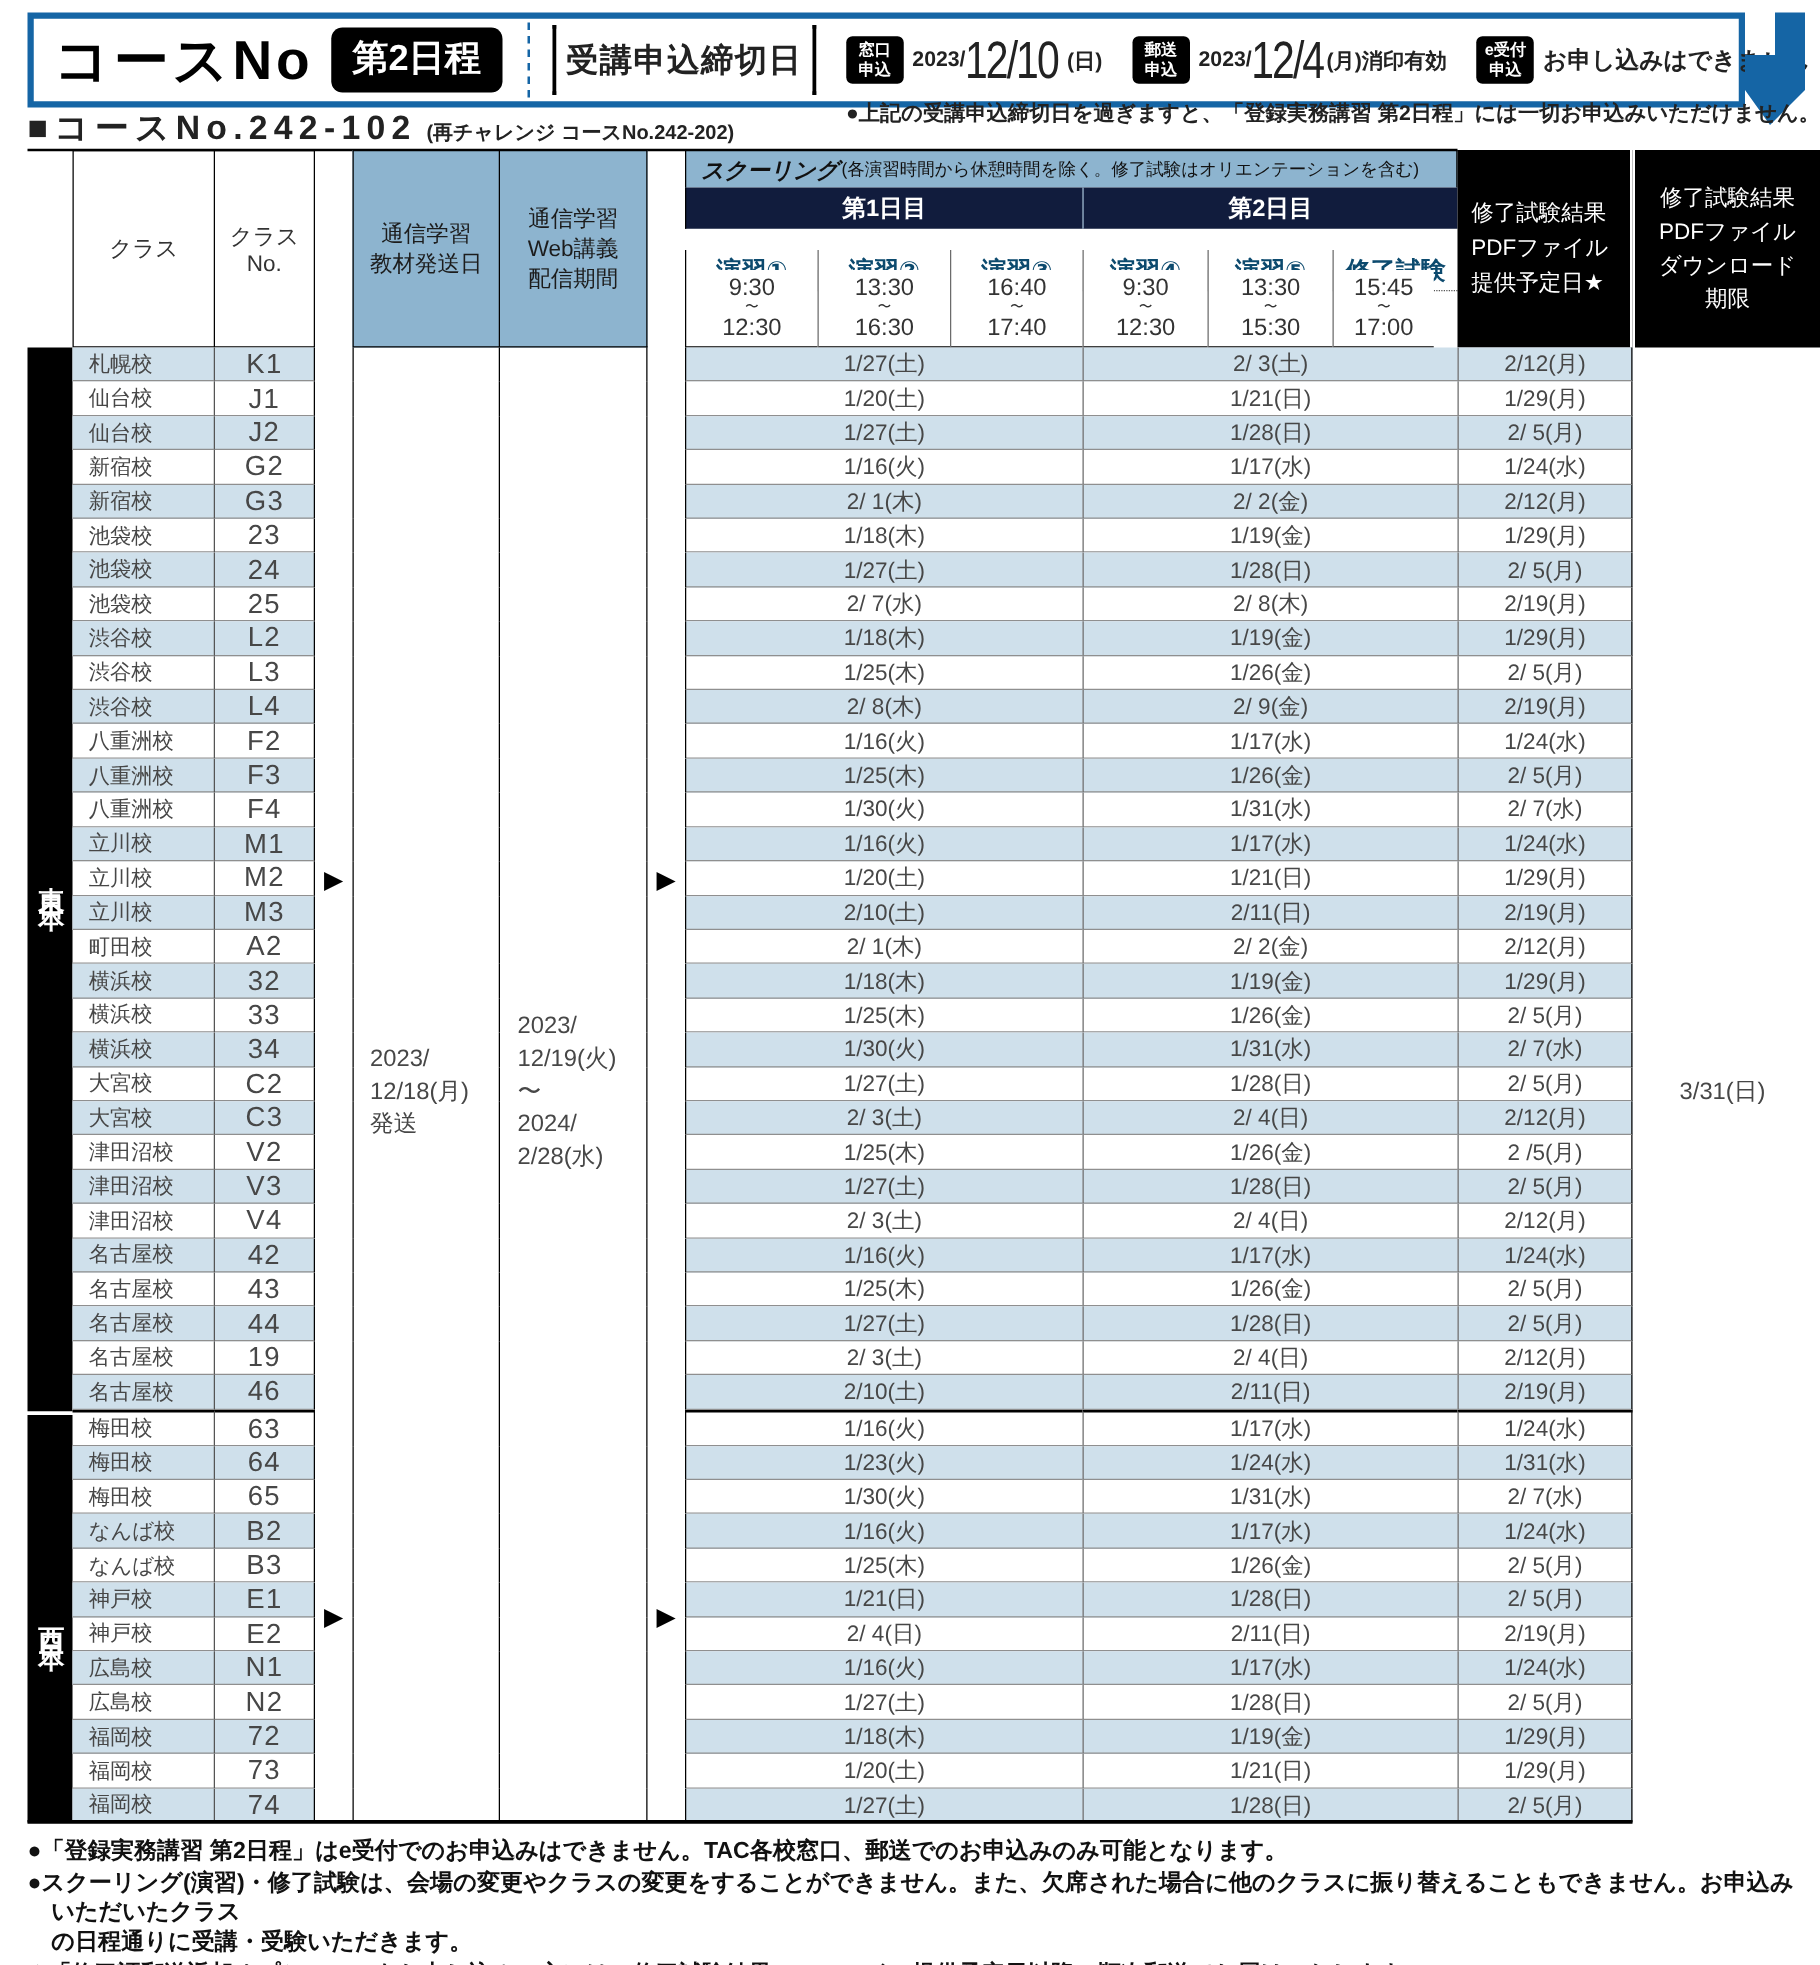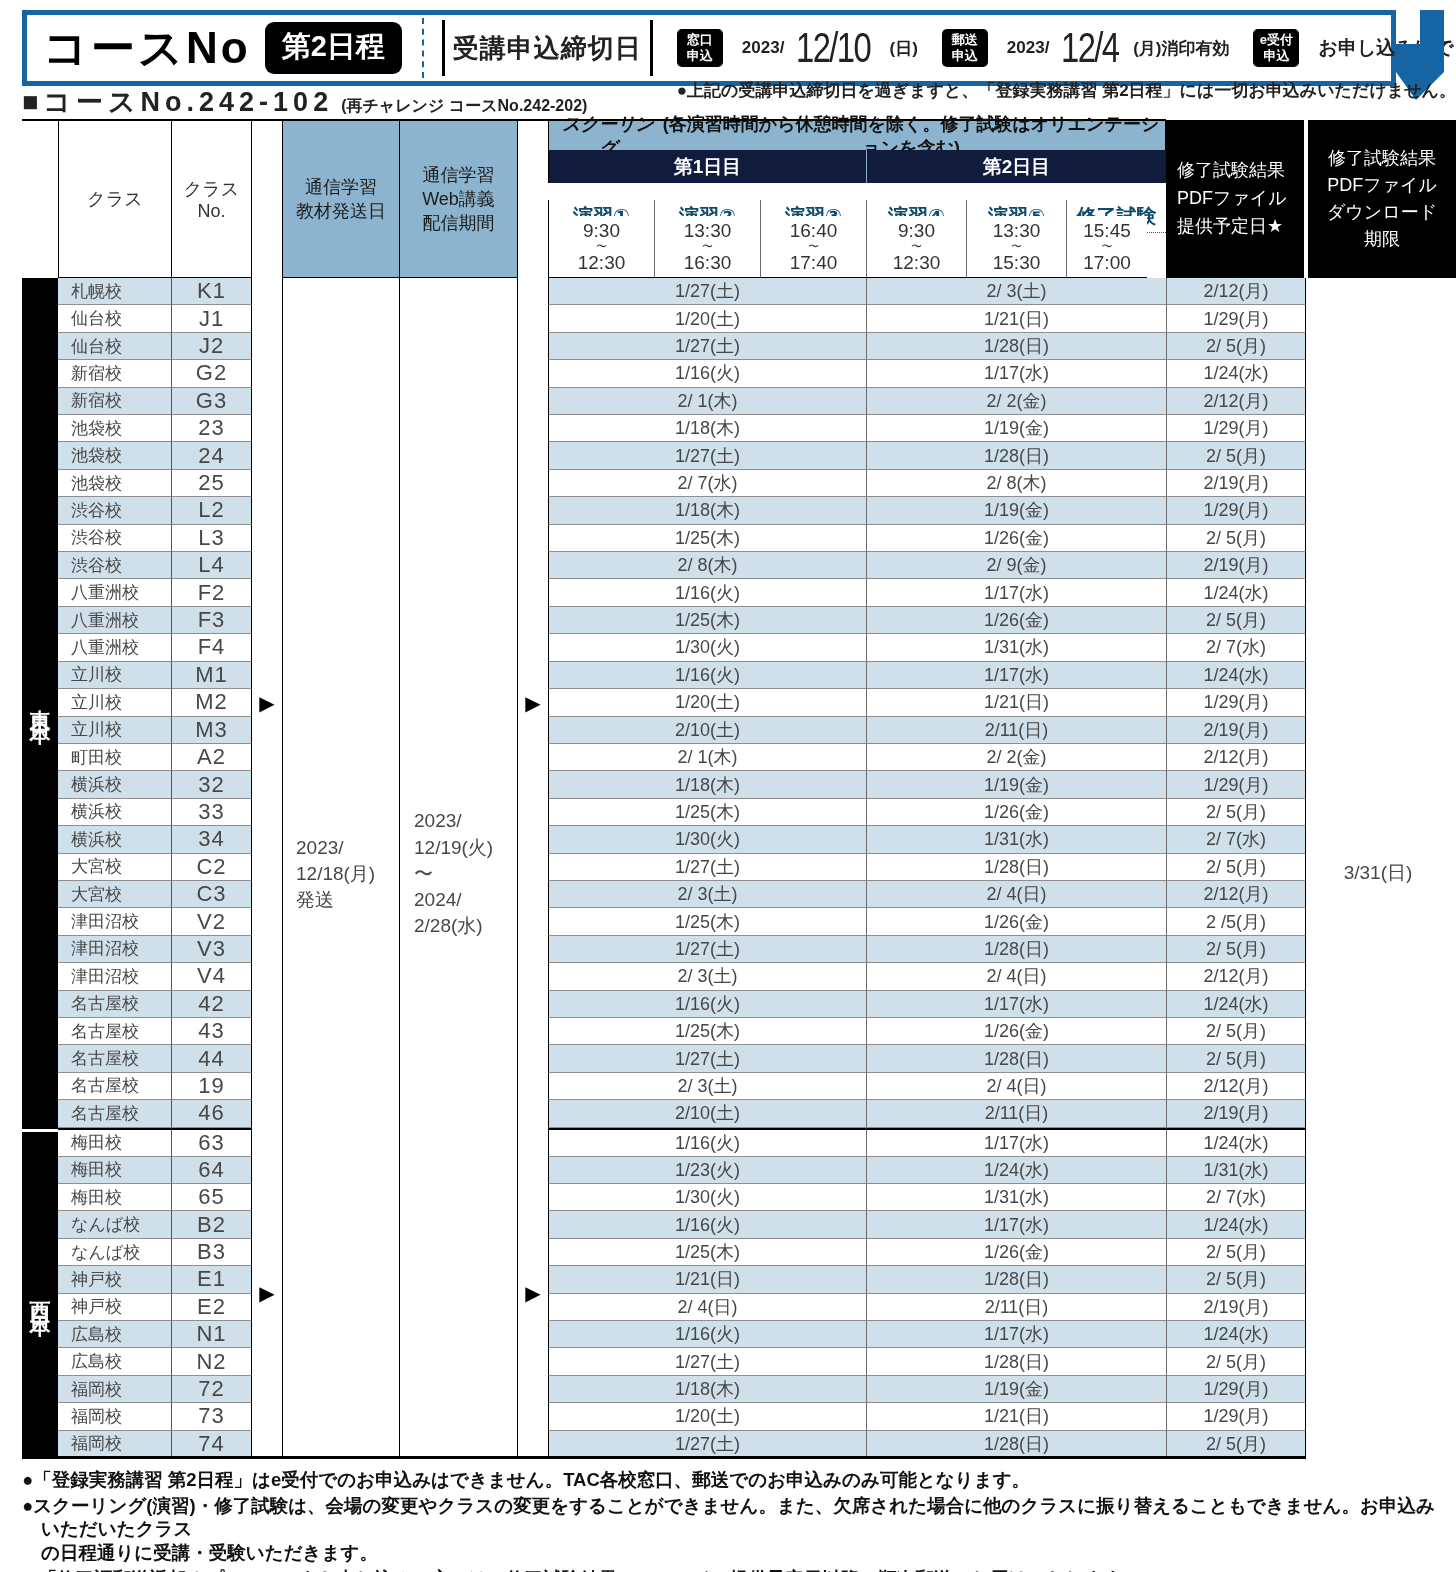--- a/index.html
+++ b/index.html
@@ -12,21 +12,21 @@
   #banner{left:22px;top:10px;width:1374px;height:76px;border:5px solid #1565a5;background:#fff;
           display:flex;align-items:center;padding-left:16px;}
   #banner-title{font-size:44px;font-weight:800;letter-spacing:3px;color:#000;white-space:nowrap;}
   #sched-badge{background:#000;color:#fff;font-size:29px;font-weight:800;border-radius:9px;
                padding:5px 17px 7px;margin-left:14px;white-space:nowrap;}
   #dash-div{height:60px;border-left:2px dashed #1565a5;margin:0 18px 0 20px;}
   .bracket{width:10px;height:50px;border:3px solid #000;}
   .bracket.l{border-right:none;margin-right:8px;}
   .bracket.r{border-left:none;margin-left:8px;}
   #deadline-label{font-size:26px;font-weight:700;letter-spacing:1px;white-space:nowrap;}
-  .method{display:flex;align-items:center;margin-left:24px;white-space:nowrap;gap:12px;}
+  .method{display:flex;align-items:center;margin-left:24px;white-space:nowrap;}
   .mbadge{background:#000;color:#fff;border-radius:5px;width:46px;height:38px;display:flex;flex-direction:column;
           align-items:center;justify-content:center;font-size:13px;font-weight:700;line-height:1.25;margin-right:7px;}
   .yr{font-size:17px;font-weight:600;}
   .bignum{display:inline-block;font-size:42px;font-weight:400;letter-spacing:-2px;transform:scaleX(.78);transform-origin:left bottom;}
   .smsuf{font-size:17px;font-weight:600;margin-left:-14px;}
   .mnote{font-size:19px;font-weight:700;}
   #ribbon{left:1386px;top:8px;width:60px;height:96px;}
 
   
   #course-line{left:22px;top:90px;width:1434px;height:30px;display:flex;align-items:flex-end;}
@@ -36,21 +36,21 @@
 
   
   .hc{position:absolute;box-sizing:border-box;display:flex;align-items:center;justify-content:center;text-align:center;}
   #h-class{left:58px;top:120px;width:114px;height:158px;border:1px solid #000;font-size:18px;color:#333;}
   #h-classno{left:172px;top:120px;width:80px;height:158px;border:1px solid #000;border-left:none;font-size:18px;color:#333;}
   #h-send{left:282px;top:120px;width:118px;height:158px;border:1px solid #000;background:#8db4cf;font-size:18px;color:#1c1c1c;}
   #h-web{left:400px;top:120px;width:118px;height:158px;border:1px solid #000;border-left:none;background:#8db4cf;font-size:18px;color:#1c1c1c;}
   #h-schooling{left:548px;top:120px;width:618px;height:30px;border:1px solid #000;border-bottom:none;background:#8db4cf;
                justify-content:flex-start;padding-left:12px;color:#111;}
   #h-schooling .t1{font-size:18px;font-weight:800;font-style:italic;margin-right:2px;}
-  #h-schooling .t2{font-size:18px;font-weight:700;}
+  #h-schooling .t2{font-size:14px;font-weight:400;}
   #h-day1{left:548px;top:150px;width:318px;height:33px;background:#111c3d;color:#fff;font-size:19px;font-weight:700;border-left:1px solid #000;}
   #h-day2{left:866px;top:150px;width:300px;height:33px;background:#111c3d;color:#fff;font-size:19px;font-weight:700;border-left:1px solid #8ea9c4;}
   .sess{top:200px;height:33px;background:#fff;border-left:1px solid #6b6b6b;border-bottom:1px dotted #555;
         font-size:20px;font-weight:700;color:#0c4a6e;}
   .sess.first{border-left:1px solid #000;}
   .tcell{top:216px;height:62px;background:#fff;border-left:1px solid #6b6b6b;border-bottom:1px solid #000;
          flex-direction:column;color:#333;line-height:1;}
   .tcell.first{border-left:1px solid #000;}
   .tcell .tt{font-size:19px;}
   .tcell .tw{font-size:11px;margin:1px 0;}

